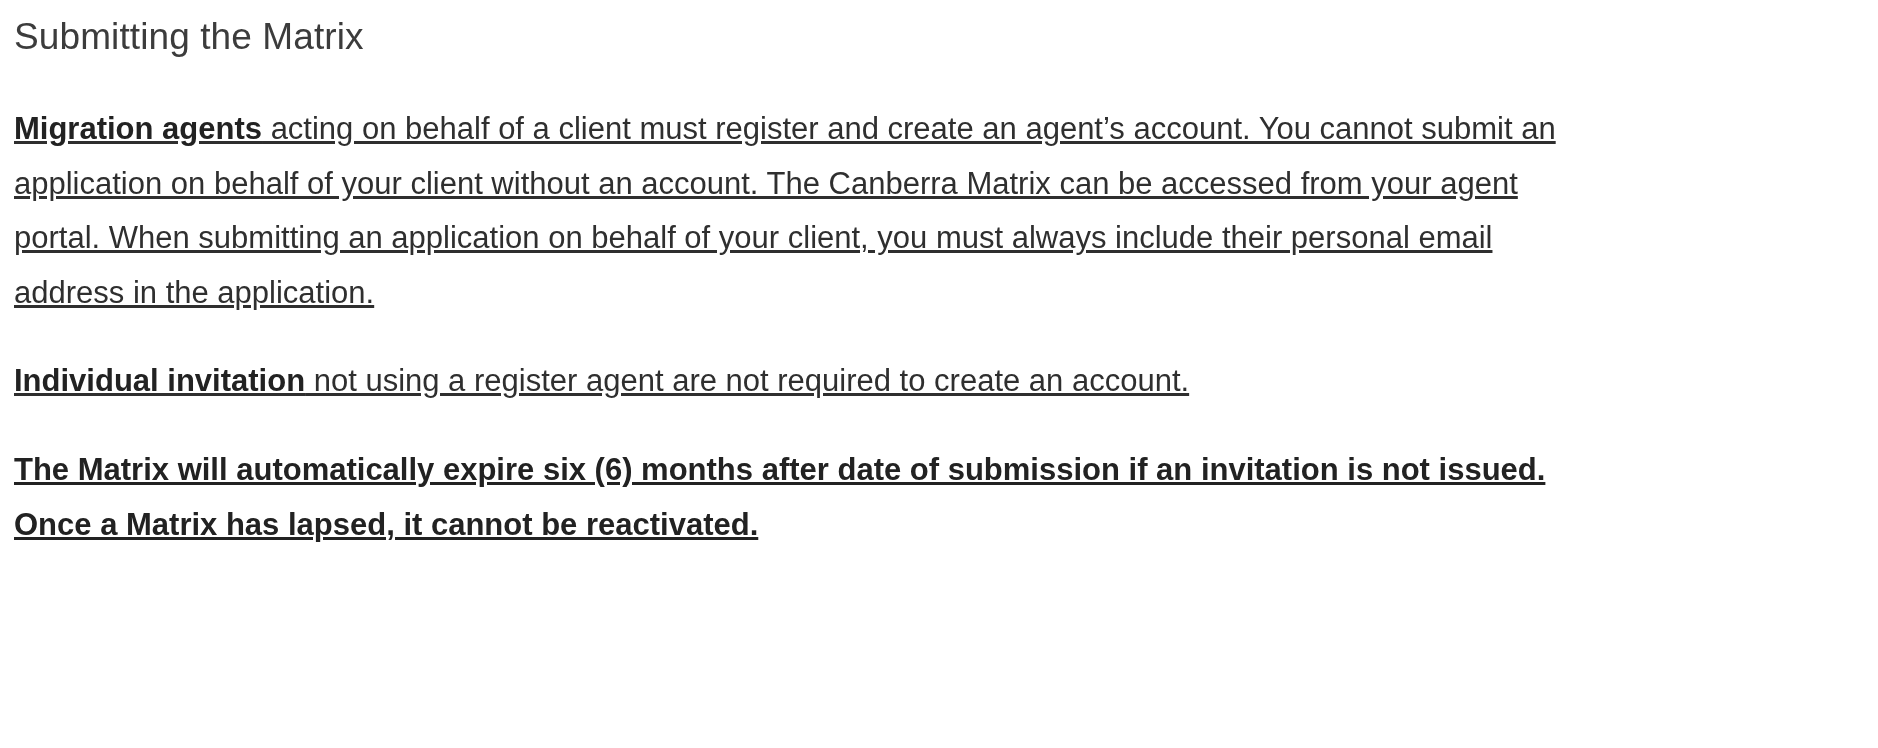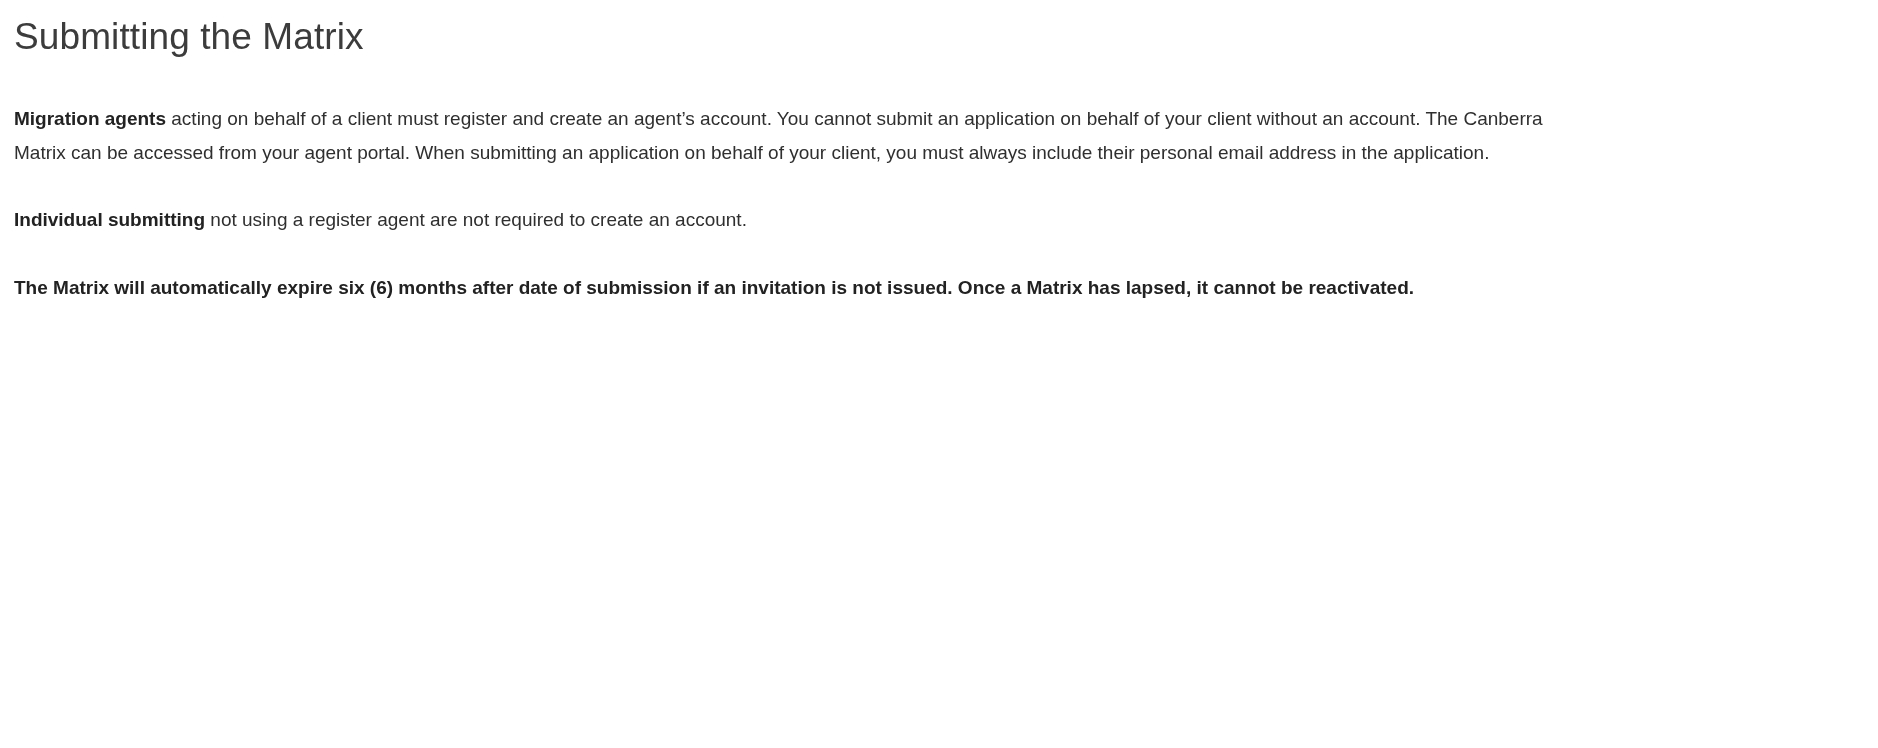--- a/index.html
+++ b/index.html
@@ -21,25 +21,26 @@
   }
   .page-title {
     font-size: 37px;
     font-weight: 400;
     color: #3c3c3c;
     line-height: 1.25;
     margin: 0 0 42px 0;
     letter-spacing: 0.1px;
   }
   .para {
-    font-size: 19px;
+    font-size: 31px;
     line-height: 1.76;
     color: #2f2f2f;
     margin: 0 0 34px 0;
     max-width: 1870px;
+    text-decoration: underline;
   }
   .para:last-child {
     margin-bottom: 0;
   }
   .para strong {
     font-weight: 700;
     color: #222222;
   }
   .para.all-bold {
     font-weight: 700;
@@ -52,21 +53,21 @@
 
 <div class="page">
 
   <h1 class="page-title">Submitting the Matrix</h1>
 
   <p class="para">
     <strong>Migration agents</strong><span> acting on behalf of a client must register and create an agent’s account. You cannot submit an application on behalf of your client without an account. The Canberra Matrix can be accessed from your agent portal. When submitting an application on behalf of your client, you must always include their personal email address in the application.</span>
   </p>
 
   <p class="para">
-    <strong>Individual submitting</strong><span> not using a register agent are not required to create an account.</span>
+    <strong>Individual invitation</strong><span> not using a register agent are not required to create an account.</span>
   </p>
 
 
 
   <p class="para all-bold">
     <span>The Matrix will automatically expire six (6) months after date of submission if an invitation is not issued. Once a Matrix has lapsed, it cannot be reactivated.</span>
   </p>
 
 </div>
 

